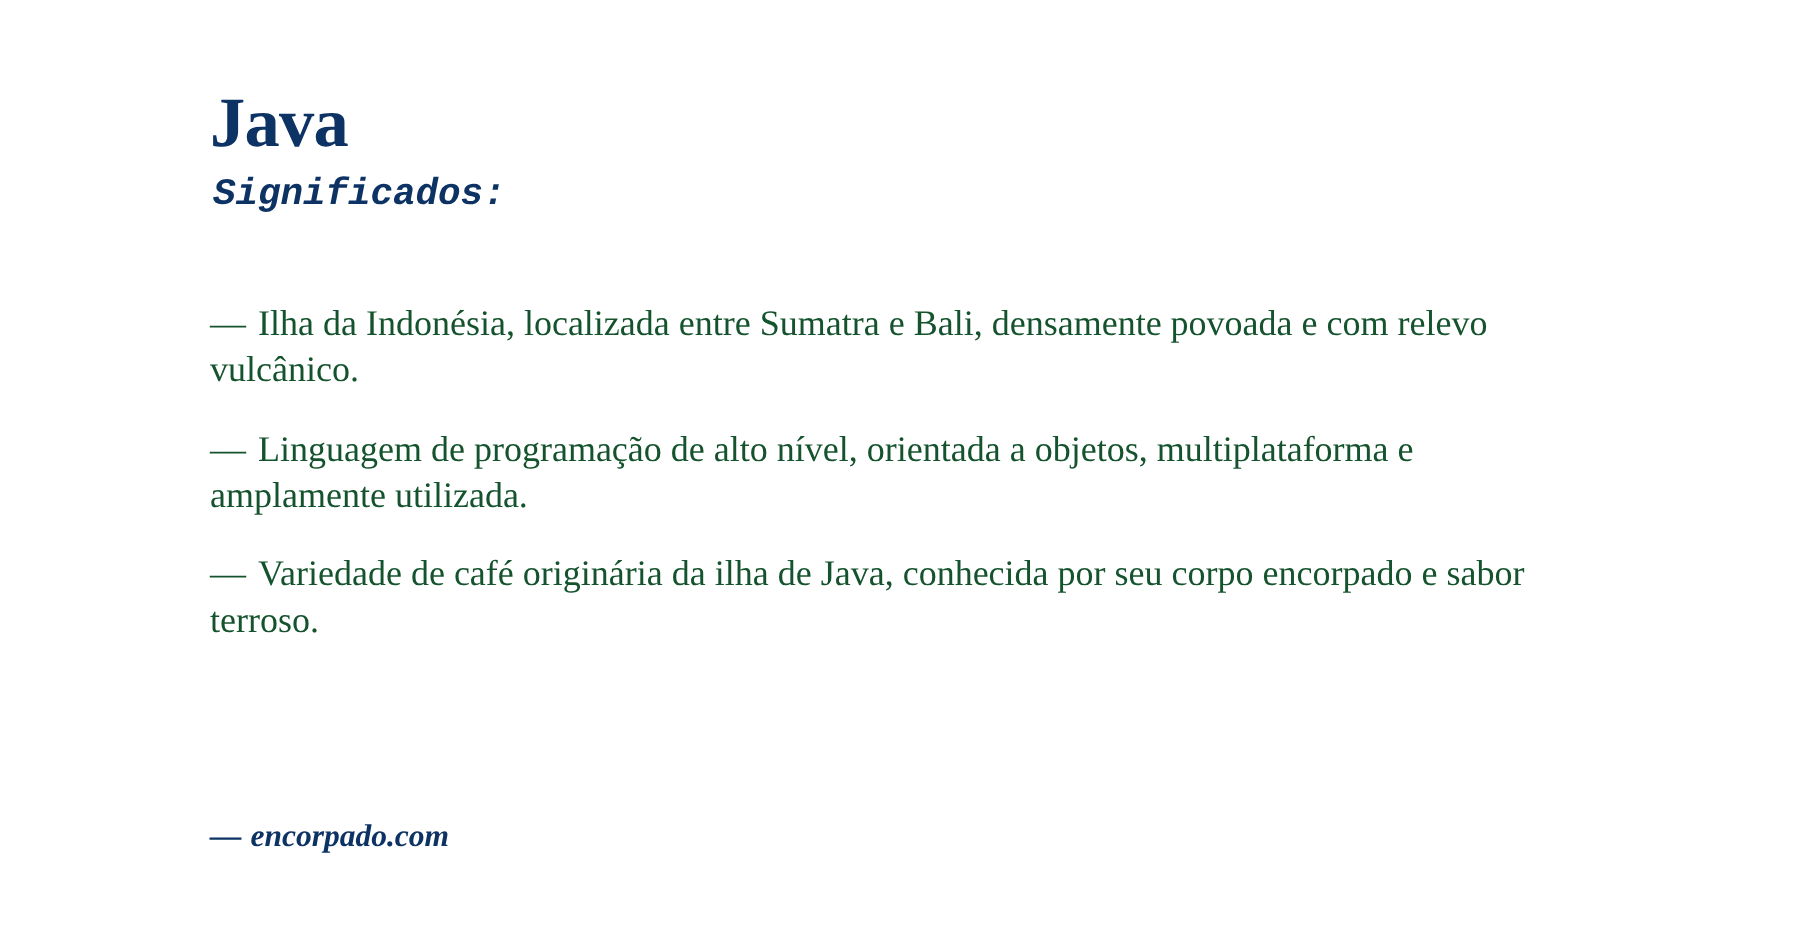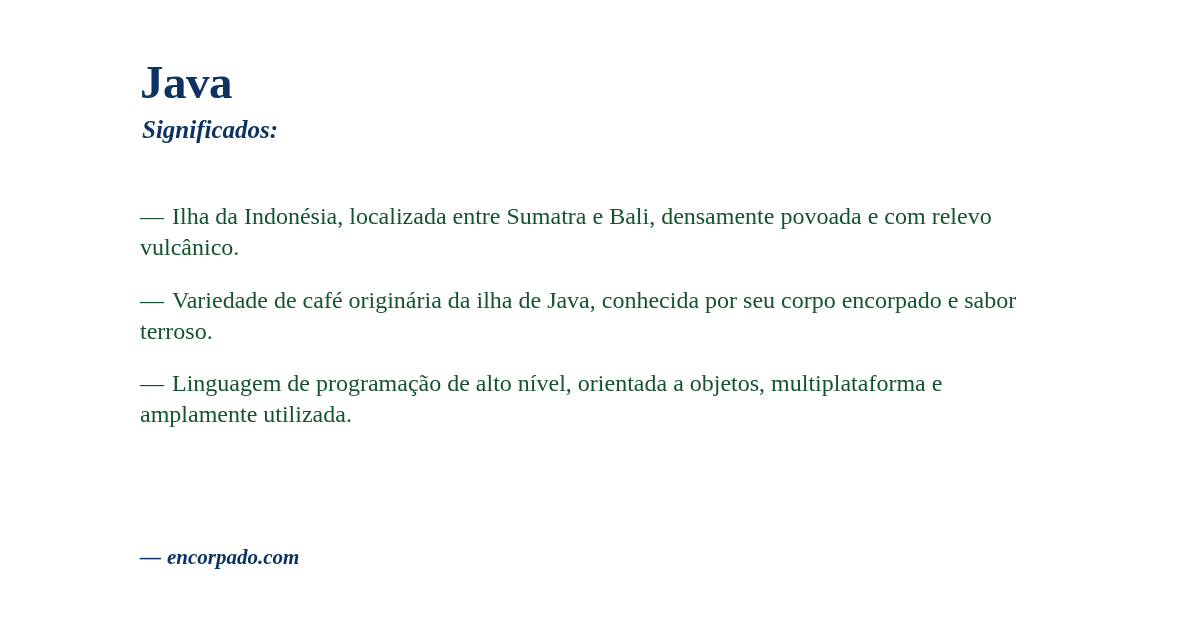--- a/index.html
+++ b/index.html
@@ -23,21 +23,21 @@
   .title {
     font-family: "Liberation Serif", serif;
     font-weight: bold;
     font-size: 47px;
     line-height: 1.05;
     color: #0d3364;
     letter-spacing: -0.5px;
     margin: 0;
   }
   .subtitle {
-    font-family: Liberation Serif, serif;
+    font-family: Liberation Mono, monospace;
     font-style: italic;
     font-weight: bold;
     font-size: 25px;
     line-height: 1.2;
     color: #0d3364;
     margin: 8px 0 0 2px;
   }
   .definitions {
     margin-top: 56px;
   }
@@ -76,25 +76,25 @@
 
   <div class="subtitle">Significados:</div>
 
   <div class="definitions">
 
     <p class="definition">
       <span class="dash">—</span><span>Ilha da Indonésia, localizada entre Sumatra e Bali, densamente povoada e com relevo vulcânico.</span>
     </p>
 
     <p class="definition">
-      <span class="dash">—</span><span>Variedade de café originária da ilha de Java, conhecida por seu corpo encorpado e sabor terroso.</span>
+      <span class="dash">—</span><span>Linguagem de programação de alto nível, orientada a objetos, multiplataforma e amplamente utilizada.</span>
     </p>
 
     <p class="definition">
-      <span class="dash">—</span><span>Linguagem de programação de alto nível, orientada a objetos, multiplataforma e amplamente utilizada.</span>
+      <span class="dash">—</span><span>Variedade de café originária da ilha de Java, conhecida por seu corpo encorpado e sabor terroso.</span>
     </p>
 
   </div>
 
   <div class="footer">
     <span class="dash">—</span><span>encorpado.com</span>
   </div>
 
 </div>
 

